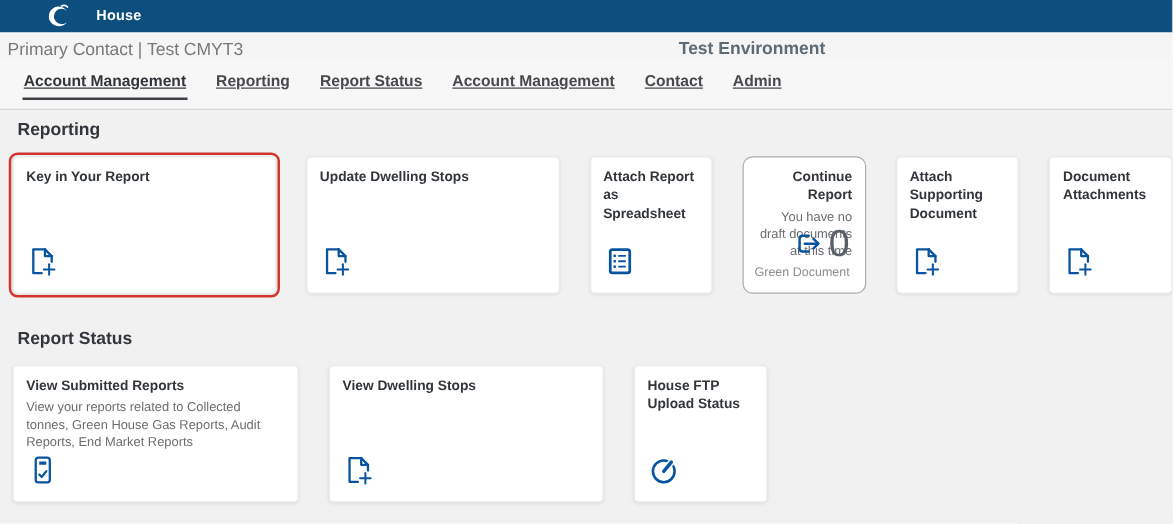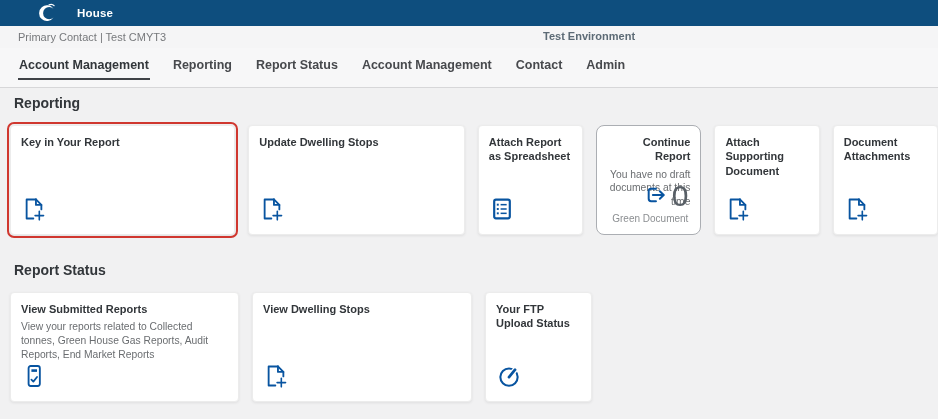--- a/index.html
+++ b/index.html
@@ -19,43 +19,43 @@
   .brand-logo { display:flex; align-items:center; }
   .topbar-title {
     color:#fff; font-size:11.5px; font-weight:bold; margin-left:20px; letter-spacing:.2px;
   }
 
   
   .subheader {
     height:22px; background:#F5F5F6; position:relative; flex:0 0 auto;
   }
   .subheader-account {
-    position:absolute; left:18px; top:5px; font-size:11px; color:#77797C;
+    position:absolute; left:6px; top:5px; font-size:14px; color:#77797C;
   }
   .subheader-env {
-    position:absolute; left:543px; top:4px; font-size:11px; font-weight:bold; color:#5D6B76;
+    position:absolute; left:543px; top:4px; font-size:14px; font-weight:bold; color:#5D6B76;
   }
 
   
   .tabs {
     height:40px; background:#F7F7F8; display:flex; gap:22px;
     padding:10px 0 0 18px; border-bottom:1px solid #D7D7D9; flex:0 0 auto;
   }
   .tab {
     font-size:12.5px; font-weight:bold; color:#47494D;
-    padding:0 1px 6px; cursor:pointer; align-self:flex-start; white-space:nowrap;
+    padding:0 1px 6px; cursor:pointer; align-self:flex-start; white-space:nowrap;text-decoration:underline;
   }
   .tab.active { color:#32363A; border-bottom:2.5px solid #3F4247; }
 
   
   .content { background:#F1F1F2; flex:1 1 auto; }
   .section-title {
     padding:8px 0 0 14px; font-size:14px; font-weight:bold; color:#32363A; line-height:14px;
   }
-  .tile-row { display:flex; gap:13px; padding-left:10px; margin-top:15px; }
+  .tile-row { display:flex; gap:24px; padding-left:10px; margin-top:15px; }
   .section + .section { margin-top:0; }
   .section.second .section-title { padding-top:28px; }
 
   .tile {
     position:relative; background:#fff; height:110px;
     border:1px solid #ECECEC; border-radius:4px;
     box-shadow:0 1px 3px rgba(0,0,0,.08); cursor:pointer;
   }
   .tile.lg { width:229px; }
   .tile.md { width:220px; }
@@ -206,21 +206,21 @@
             <div class="tile-title">View Dwelling Stops</div>
             <span class="tile-icon"><svg width="26" height="26" viewBox="0 0 24 24" fill="none" stroke="#0854A0" stroke-width="1.7" stroke-linecap="round" stroke-linejoin="round">
     <path d="M13.8 3.2 H5.2 V20.8 H11.4"></path>
                 <path d="M13.8 3.2 L18.8 8.2 V12.4"></path>
                 <path d="M13.8 3.2 V8.2 H18.8"></path>
     <path d="M16.9 14.2 V22" stroke-width="1.5"></path>
                 <path d="M13 18.1 H20.8" stroke-width="1.5"></path>
               </svg></span>
           </div>
           <div class="tile sm">
-            <div class="tile-title">Your FTP Upload Status</div>
+            <div class="tile-title">House FTP Upload Status</div>
             <span class="tile-icon"><svg width="26" height="26" viewBox="0 0 24 24">
     <circle cx="12" cy="13" r="8" fill="none" stroke="#0854A0" stroke-width="1.9"></circle>
     <line x1="12.5" y1="12.4" x2="18" y2="5.8" stroke="#ffffff" stroke-width="5"></line>
     <line x1="12" y1="13" x2="17.6" y2="6.2" stroke="#0854A0" stroke-width="2.5" stroke-linecap="round"></line>
               </svg></span>
           </div>
         </div>
       </section>
     </main>
 

